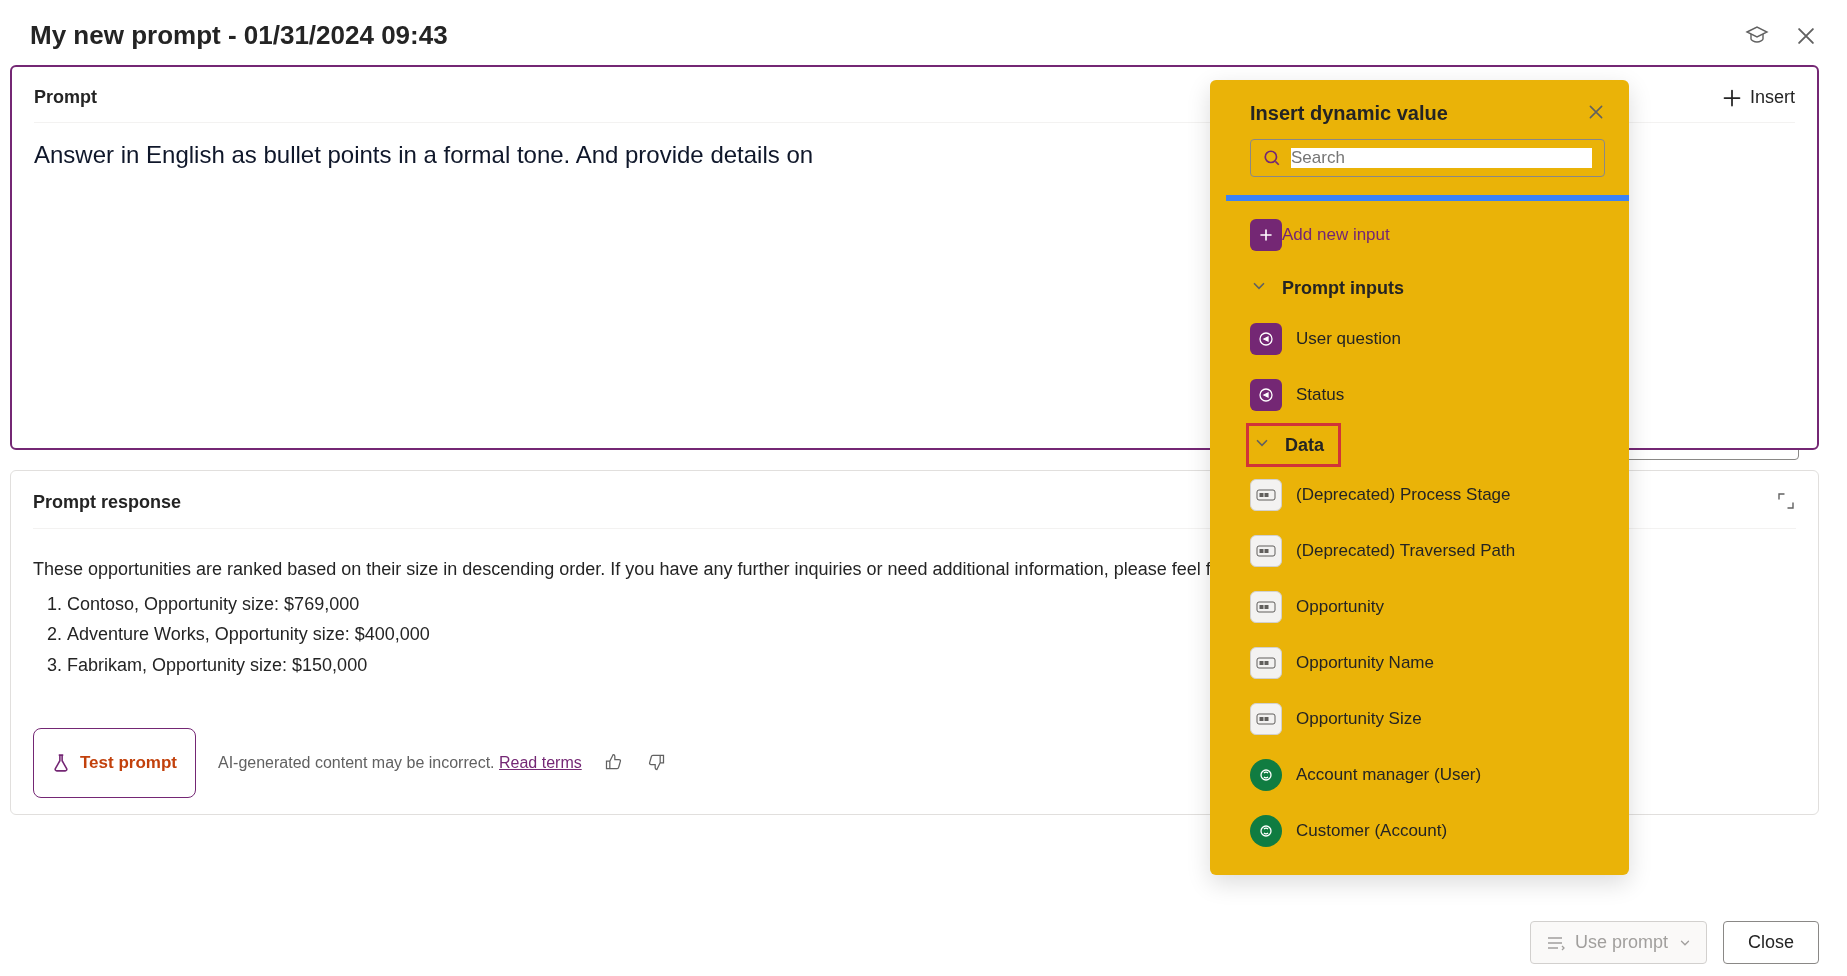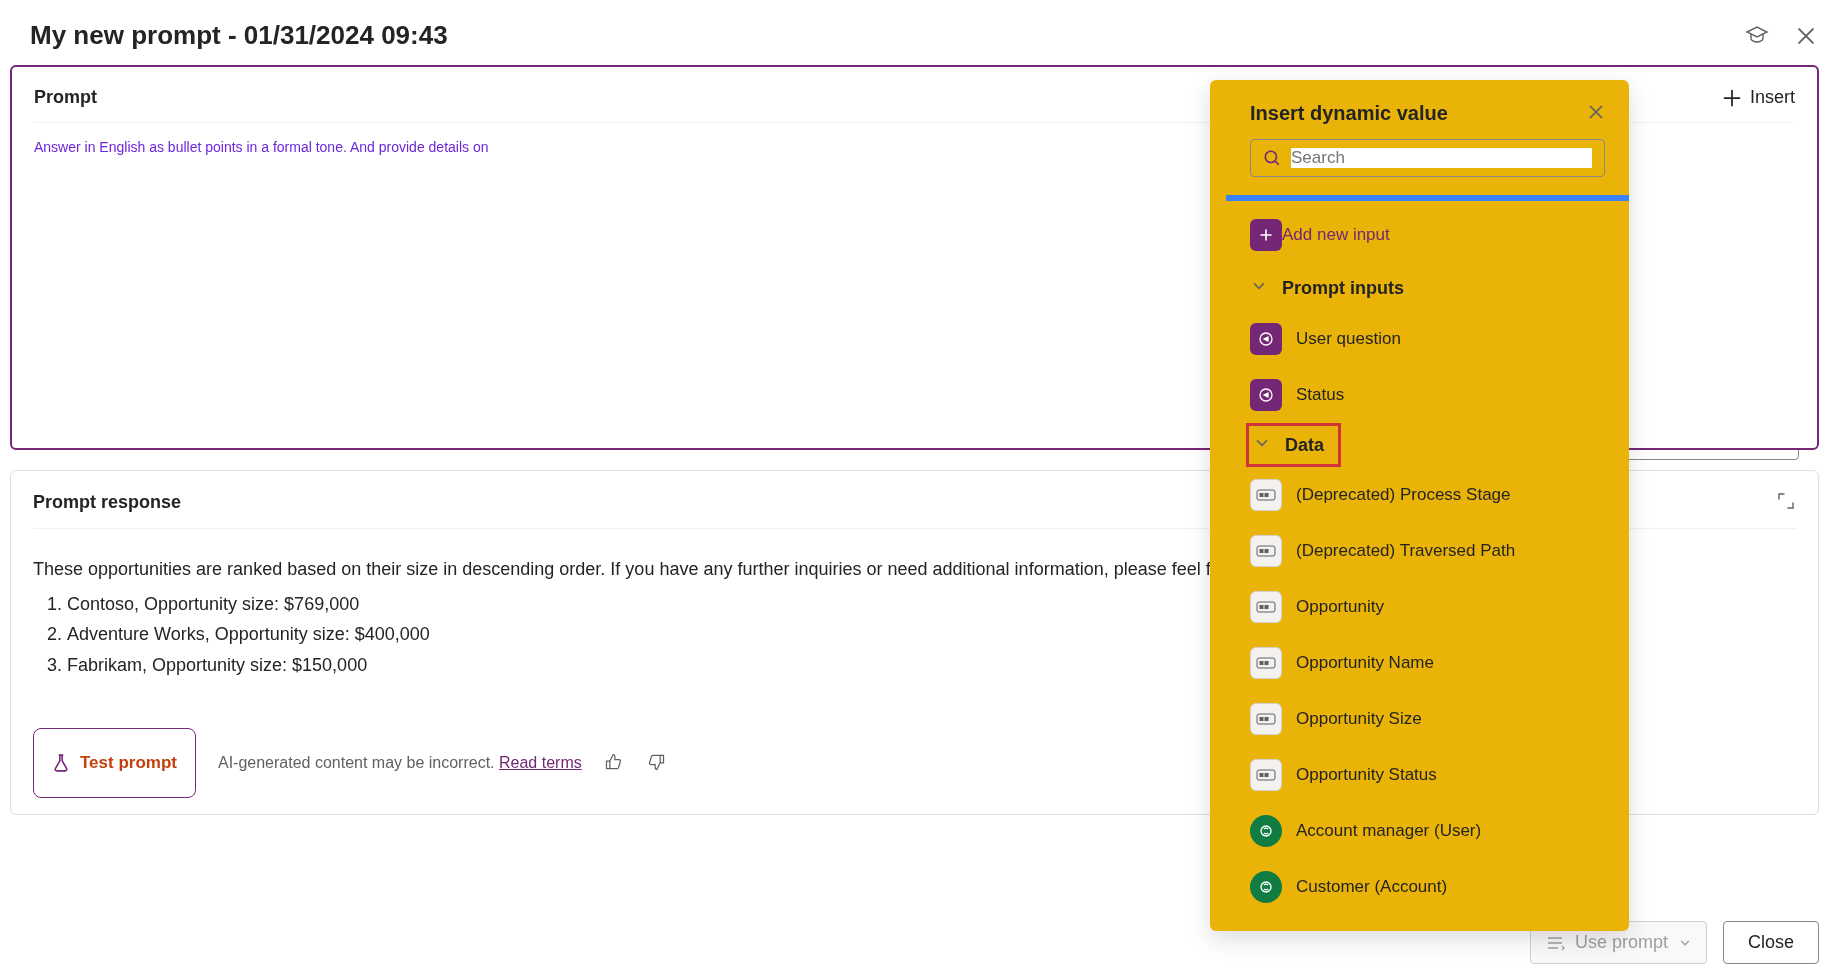--- a/index.html
+++ b/index.html
@@ -84,22 +84,22 @@
     align-items: center;
     gap: 8px;
     background: none;
     border: none;
     font-size: 18px;
     color: #242424;
     cursor: pointer;
   }
   .insert-btn svg { stroke: #242424; }
   .prompt-text {
-    font-size: 14px;
-    color: #6d28d9;
+    font-size: 24px;
+    color: #0f172a;
     line-height: 1.5;
   }
 
   
   .response-card {
     border: 1px solid #e1dfdd;
     border-radius: 6px;
     padding: 20px 22px 16px 22px;
     background: #fff;
     display: flex;
@@ -575,30 +575,20 @@
         <div class="dyn-icon text">
       <svg width="20" height="12" viewBox="0 0 20 12" fill="none" stroke="#605e5c" stroke-width="1">
             <rect x="1" y="1" width="18" height="10" rx="2"></rect>
             <rect x="4" y="4.5" width="3" height="3" fill="#605e5c"></rect>
             <rect x="9" y="4.5" width="3" height="3" fill="#605e5c"></rect>
           </svg>
     </div>
         <span class="dyn-item-label">Opportunity Size</span>
       </div>
       <div class="dyn-item">
-        <div class="dyn-icon text">
-      <svg width="20" height="12" viewBox="0 0 20 12" fill="none" stroke="#605e5c" stroke-width="1">
-            <rect x="1" y="1" width="18" height="10" rx="2"></rect>
-            <rect x="4" y="4.5" width="3" height="3" fill="#605e5c"></rect>
-            <rect x="9" y="4.5" width="3" height="3" fill="#605e5c"></rect>
-          </svg>
-    </div>
-        <span class="dyn-item-label">Opportunity Status</span>
-      </div>
-      <div class="dyn-item">
         <div class="dyn-icon lookup">
       <svg width="16" height="16" viewBox="0 0 16 16" fill="none" stroke="#fff" stroke-width="1.3">
             <circle cx="8" cy="8" r="5"></circle>
             <path d="M6 6c1-1 3-1 4 0M6 10c1 1 3 1 4 0"></path>
           </svg>
     </div>
         <span class="dyn-item-label">Account manager (User)</span>
       </div>
       <div class="dyn-item">
         <div class="dyn-icon lookup">

